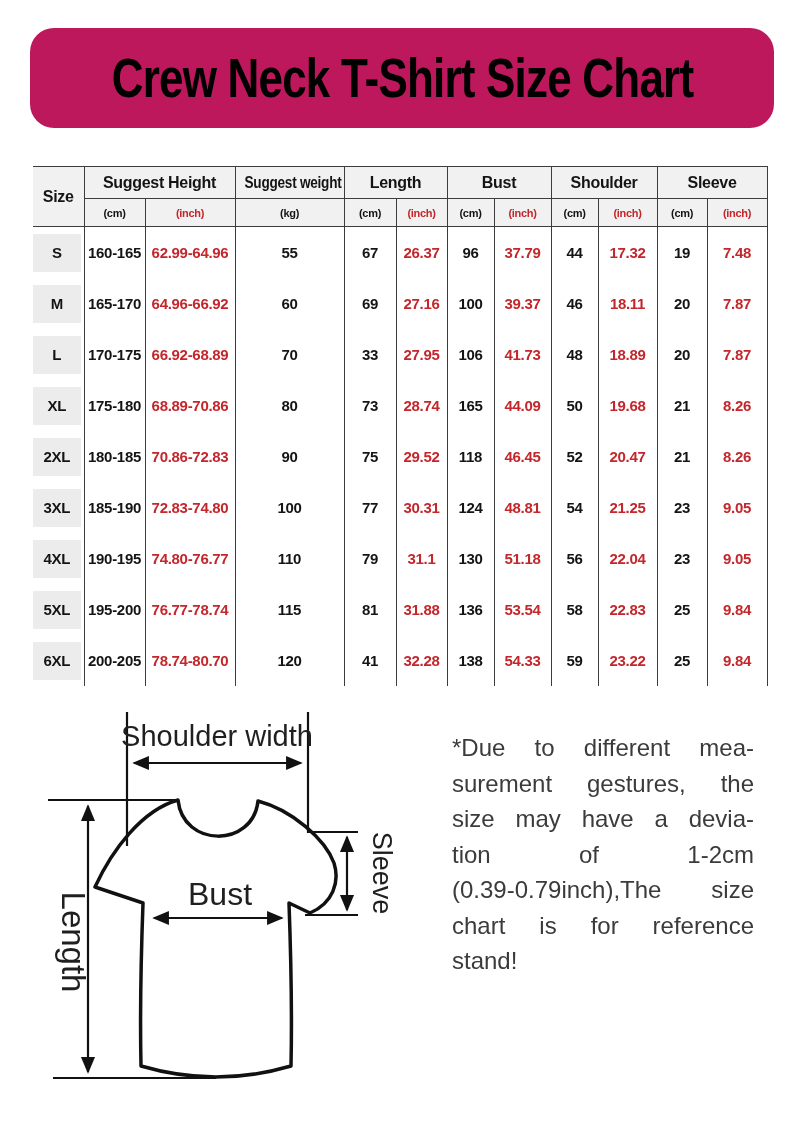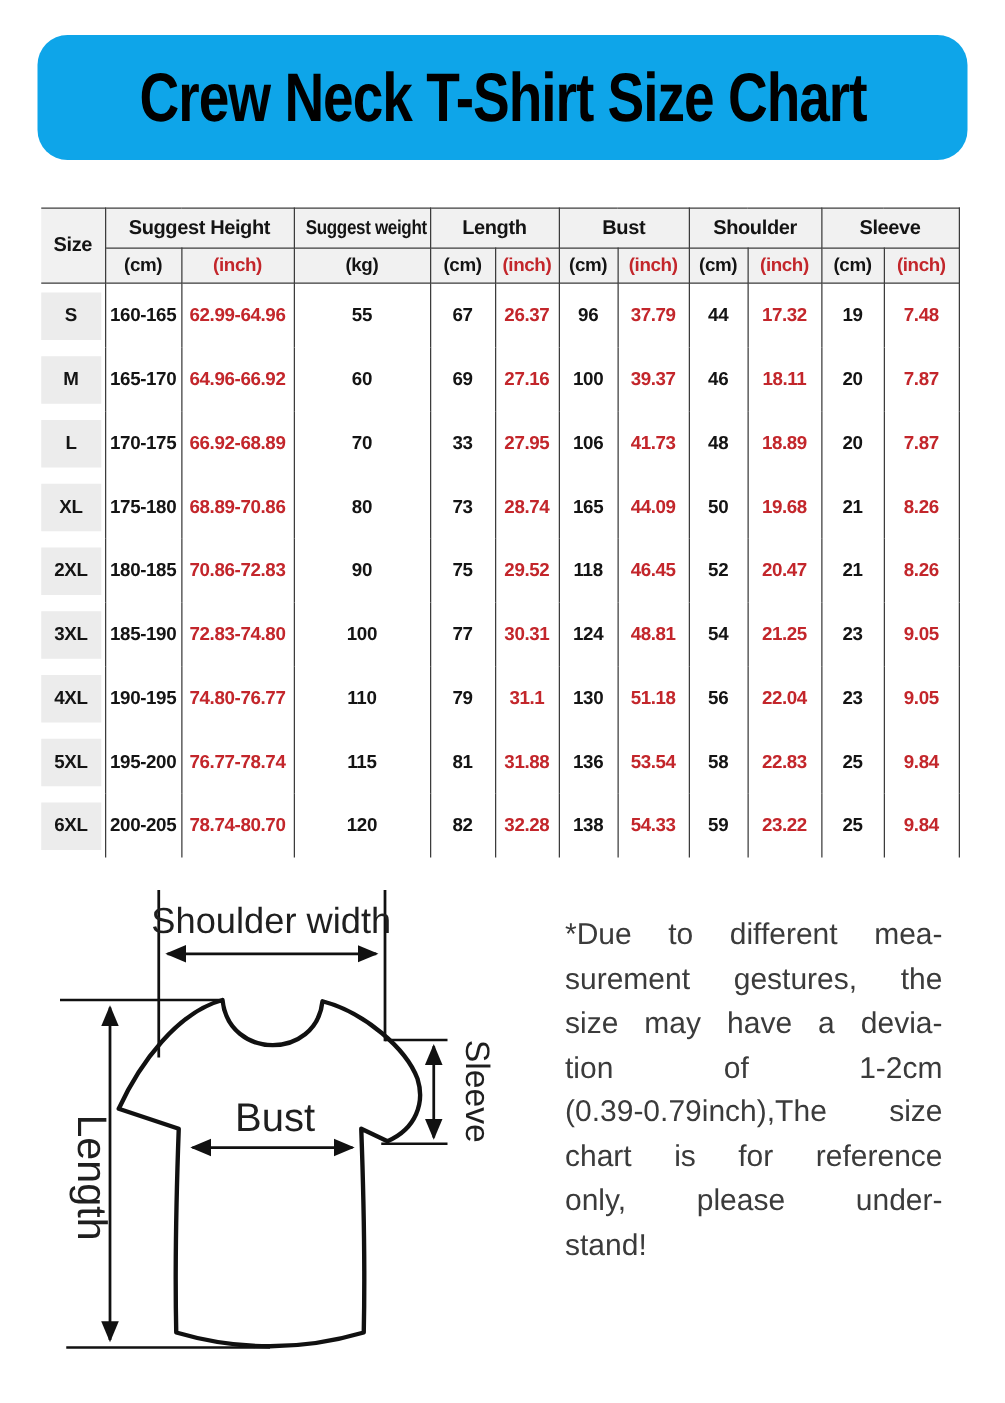--- a/index.html
+++ b/index.html
@@ -9,21 +9,21 @@
     --chip:#ececec;
   }
   html,body{margin:0;padding:0;background:#fff;}
   #stage{
     position:relative;width:804px;height:1122px;background:#ffffff;
     font-family:"Liberation Sans",sans-serif;overflow:hidden;
   }
   
   .banner{
     position:absolute;left:30px;top:28px;width:744px;height:100px;
-    background:#0ea5e9;border-radius:24px;
+    background:#be185d;border-radius:24px;
     display:flex;align-items:center;justify-content:center;
   }
   .banner .title{
     display:inline-block;transform:scaleX(.8);
     font-size:55px;font-weight:bold;color:#000;letter-spacing:-1px;
     white-space:nowrap;
   }
   
   table.size-table{
     position:absolute;left:33px;top:166px;width:734px;
@@ -33,21 +33,21 @@
     padding:0;text-align:center;vertical-align:middle;
     font-weight:bold;color:#141414;letter-spacing:-0.3px;
   }
   .size-table thead th{
     background:var(--hdr);
     border-top:1px solid var(--bc);
     border-right:1px solid var(--bc);
     font-size:16px;
   }
   .size-table thead tr.grp th{height:31px;border-bottom:1px solid var(--bc);}
-  .size-table thead tr.unit th{height:27px;border-bottom:1px solid var(--bc);font-size:15px;}
+  .size-table thead tr.unit th{height:27px;border-bottom:1px solid var(--bc);font-size:11px;}
   .size-table thead th.rowspan2{border-bottom:1px solid var(--bc);margin-left:12px;}
   .size-table tbody td{
     height:51px;border-right:1px solid var(--bc);
     font-size:15px;background:#fff;
   }
   .size-table .rd{color:var(--red);}
   .cnd{display:inline-block;transform:scaleX(.85);white-space:nowrap;}
   .chip{
     background:var(--chip);height:38px;line-height:38px;
     margin-right:3px;font-weight:bold;font-size:15px;
@@ -240,21 +240,21 @@
           <td>25</td>
           <td class="rd">9.84</td>
         </tr>
         <tr>
           <td>
             <div class="chip">6XL</div>
           </td>
           <td>200-205</td>
           <td class="rd">78.74-80.70</td>
           <td>120</td>
-          <td>82</td>
+          <td>41</td>
           <td class="rd">32.28</td>
           <td>138</td>
           <td class="rd">54.33</td>
           <td>59</td>
           <td class="rd">23.22</td>
           <td>25</td>
           <td class="rd">9.84</td>
         </tr>
       </tbody>
   </table>
@@ -293,17 +293,16 @@
     <text x="353" y="173" text-anchor="middle" font-size="27" transform="rotate(90 353 173)">Sleeve</text>
   </svg>
 
   <div class="note">
     <div class="note-line">*Due to different mea-</div>
     <div class="note-line">surement gestures, the</div>
     <div class="note-line">size may have a devia-</div>
     <div class="note-line">tion of 1-2cm</div>
     <div class="note-line">(0.39-0.79inch),The size</div>
     <div class="note-line">chart is for reference</div>
-    <div class="note-line">only, please under-</div>
     <div class="note-line">stand!</div>
   </div>
 
 </div>
 
 </body></html>

